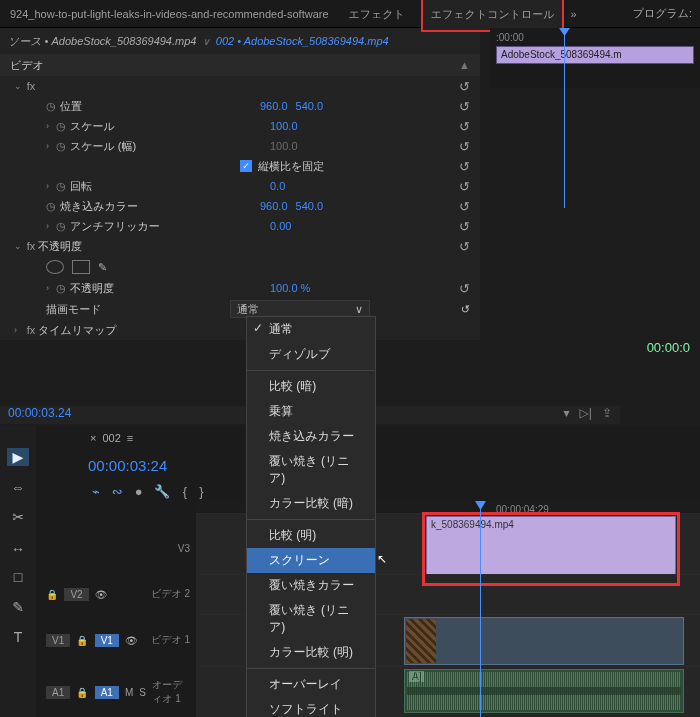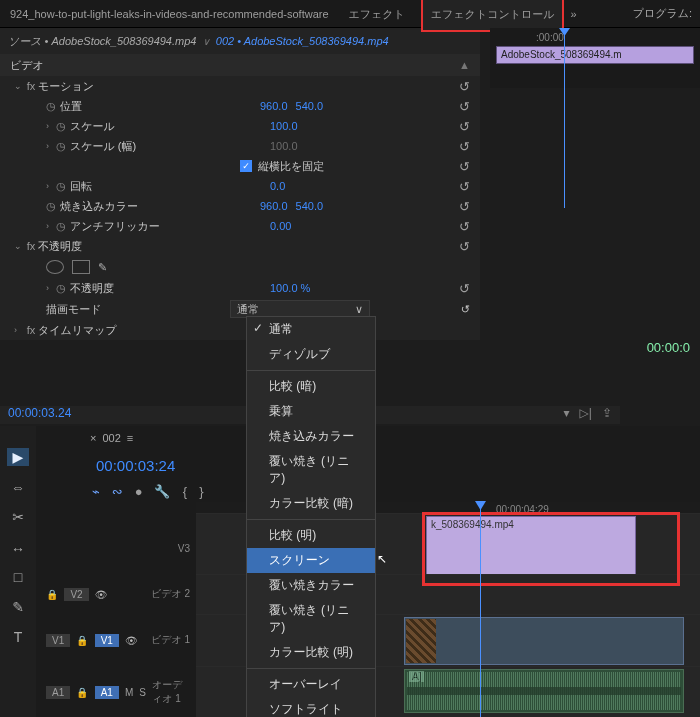--- a/index.html
+++ b/index.html
@@ -52,41 +52,41 @@
   
   .popup { position: absolute; left: 246px; top: 316px; width: 130px; background: #2a2a2a; border: 1px solid #444; z-index: 50; }
   .popup .item { padding: 4px 10px 4px 22px; font-size: 12px; color: #dcdcdc; position: relative; }
   .popup .item.checked::before { content: "✓"; position: absolute; left: 6px; color: #ccc; }
   .popup .item.hover { background: #3a6fb5; color: #fff; }
   .popup .item .cursor { position: absolute; right: -12px; top: 4px; color: #fff; font-size: 12px; }
   .popup .sep { height: 1px; background: #444; margin: 3px 0; }
 
   
   .timeline-top { position: absolute; right: 0; top: 28px; width: 210px; height: 60px; background: #1a1a1a; }
-  .timeline-top .ruler { height: 18px; display: flex; align-items: center; padding-left: 6px; color: #888; font-size: 10px; margin-left: 40px; }
+  .timeline-top .ruler { height: 18px; display: flex; align-items: center; padding-left: 6px; color: #888; font-size: 10px; }
   .timeline-top .clip { margin: 0 6px; height: 18px; background: #b6a0df; color: #222; font-size: 10px; padding: 2px 4px; border: 1px solid #5c4f79; overflow: hidden; white-space: nowrap; }
   .timeline-top .playhead { position: absolute; left: 74px; top: 0; width: 1px; height: 180px; background: #4a90ff; }
   .timeline-top .playhead::before { content: ""; position: absolute; top: 0; left: -5px; width: 11px; height: 8px; background: #4a90ff; clip-path: polygon(0 0,100% 0,50% 100%); }
 
   
   .ec-foot { position: absolute; left: 0; width: 620px; top: 406px; height: 18px; display: flex; align-items: flex-start; padding: 0 8px; background: #232323; color: #3f8bff; font-size: 12px; }
   .ec-foot .ricons { margin-left: auto; display: flex; gap: 10px; color: #888; }
 
   .rt-time { position: absolute; right: 10px; top: 340px; color: #86efac; font-size: 13px; }
 
   
   .seq-panel { position: absolute; left: 0; top: 426px; width: 700px; height: 292px; background: #1b1b1b; display: flex; }
   .toolcol { width: 36px; background: #1f1f1f; display: flex; flex-direction: column; align-items: center; padding-top: 22px; gap: 12px; }
   .toolcol .tool { width: 22px; height: 18px; color: #aaa; display: flex; align-items: center; justify-content: center; font-size: 14px; }
   .toolcol .tool.sel { background: #2a4a6a; color: #e6f0ff; }
 
   .seq-main { flex: 1; display: flex; flex-direction: column; }
   .seq-tabs { height: 24px; display: flex; align-items: center; padding-left: 54px; gap: 6px; color: #aaa; }
   .seq-head { height: 30px; display: flex; align-items: center; padding-left: 52px; }
-  .seq-head .tc { color: #3f8bff; font-size: 15px; font-weight: 500; margin-left: 8px; }
+  .seq-head .tc { color: #3f8bff; font-size: 15px; font-weight: 500; }
 
   .seq-ctrls { height: 22px; display: flex; align-items: center; gap: 12px; padding-left: 56px; color: #6fa5ff; font-size: 13px; }
   .seq-ctrls .ic { color: #9e9e9e; }
 
   .tracks { position: relative; flex: 1; }
   .track-row { height: 40px; display: flex; align-items: center; }
   .track-row.tall { height: 52px; }
   .thead { width: 160px; display: flex; align-items: center; gap: 6px; color: #9e9e9e; font-size: 10px; padding-left: 10px; }
   .thead .badge { background: #3a3a3a; padding: 1px 6px; }
   .thead .badge.sel { background: #3f6fb5; color: #fff; }
@@ -97,21 +97,21 @@
 
   
   .seq-ruler { height: 20px; position: relative; margin-left: 160px; background: #1c1c1c; }
   .seq-ruler .tick { position: absolute; top: 2px; color: #888; font-size: 10px; }
   .seq-ruler .scale { position: absolute; bottom: 0; left: 0; right: 0; height: 6px;
     background: repeating-linear-gradient(90deg,#555 0,#555 1px,transparent 1px,transparent 10px); }
   .seq-ruler .playhead2 { position: absolute; left: 284px; top: 0; width: 1px; height: 260px; background: #4a90ff; z-index: 40; }
   .seq-ruler .playhead2::before { content: ""; position: absolute; top: -1px; left: -5px; width: 11px; height: 9px; background: #4a90ff; clip-path: polygon(0 0,100% 0,50% 100%); }
 
   
-  .clipV3 { position: absolute; left: 230px; top: 2px; width: 210px; height: 66px; background: #bda9e0; border: 1px solid #7a66a0; }
+  .clipV3 { position: absolute; left: 230px; top: 2px; width: 250px; height: 66px; background: #bda9e0; border: 1px solid #7a66a0; }
   .clipV3 .lbl { font-size: 10px; color: #333; padding: 2px 4px; }
   .clipV3-hl { position: absolute; left: 226px; top: -2px; width: 258px; height: 74px; border: 3px solid #e63232; z-index: 30; pointer-events: none; }
 
   .clipV1 { position: absolute; left: 208px; top: 2px; width: 280px; height: 48px; background: #3d4d5c; border: 1px solid #5b7090; }
   .clipV1 .thumb { width: 30px; height: 44px; background: repeating-linear-gradient(45deg,#6a4b2e,#6a4b2e 3px,#3e2c18 3px,#3e2c18 6px); float: left; margin: 1px; }
 
   .clipA { position: absolute; left: 208px; top: 2px; width: 280px; height: 44px; background: #2e4e38; border: 1px solid #4a6e54; }
   .clipA .wave { position: absolute; inset: 2px; background:
      repeating-linear-gradient(90deg, rgba(140,200,160,0.6) 0, rgba(140,200,160,0.6) 1px, transparent 1px, transparent 2px);
      opacity: .6; }
@@ -146,21 +146,20 @@
 <div class="video-row" style="width:480px;">
   <span>ビデオ</span>
   <span class="caret">▲</span>
 </div>
 
 <div class="props" style="width:480px;">
 
   <div class="prow">
     <span class="tw">⌄</span>
     <span class="fx">fx</span>
-    <span class="label">モーション</span>
     <span class="rst">↺</span>
   </div>
   <div class="prow indent2">
     <span class="sw">◷</span>
     <span class="label">位置</span>
     <span class="val">960.0</span>
     <span class="val">540.0</span>
     <span class="rst">↺</span>
   </div>
   <div class="prow indent2">

